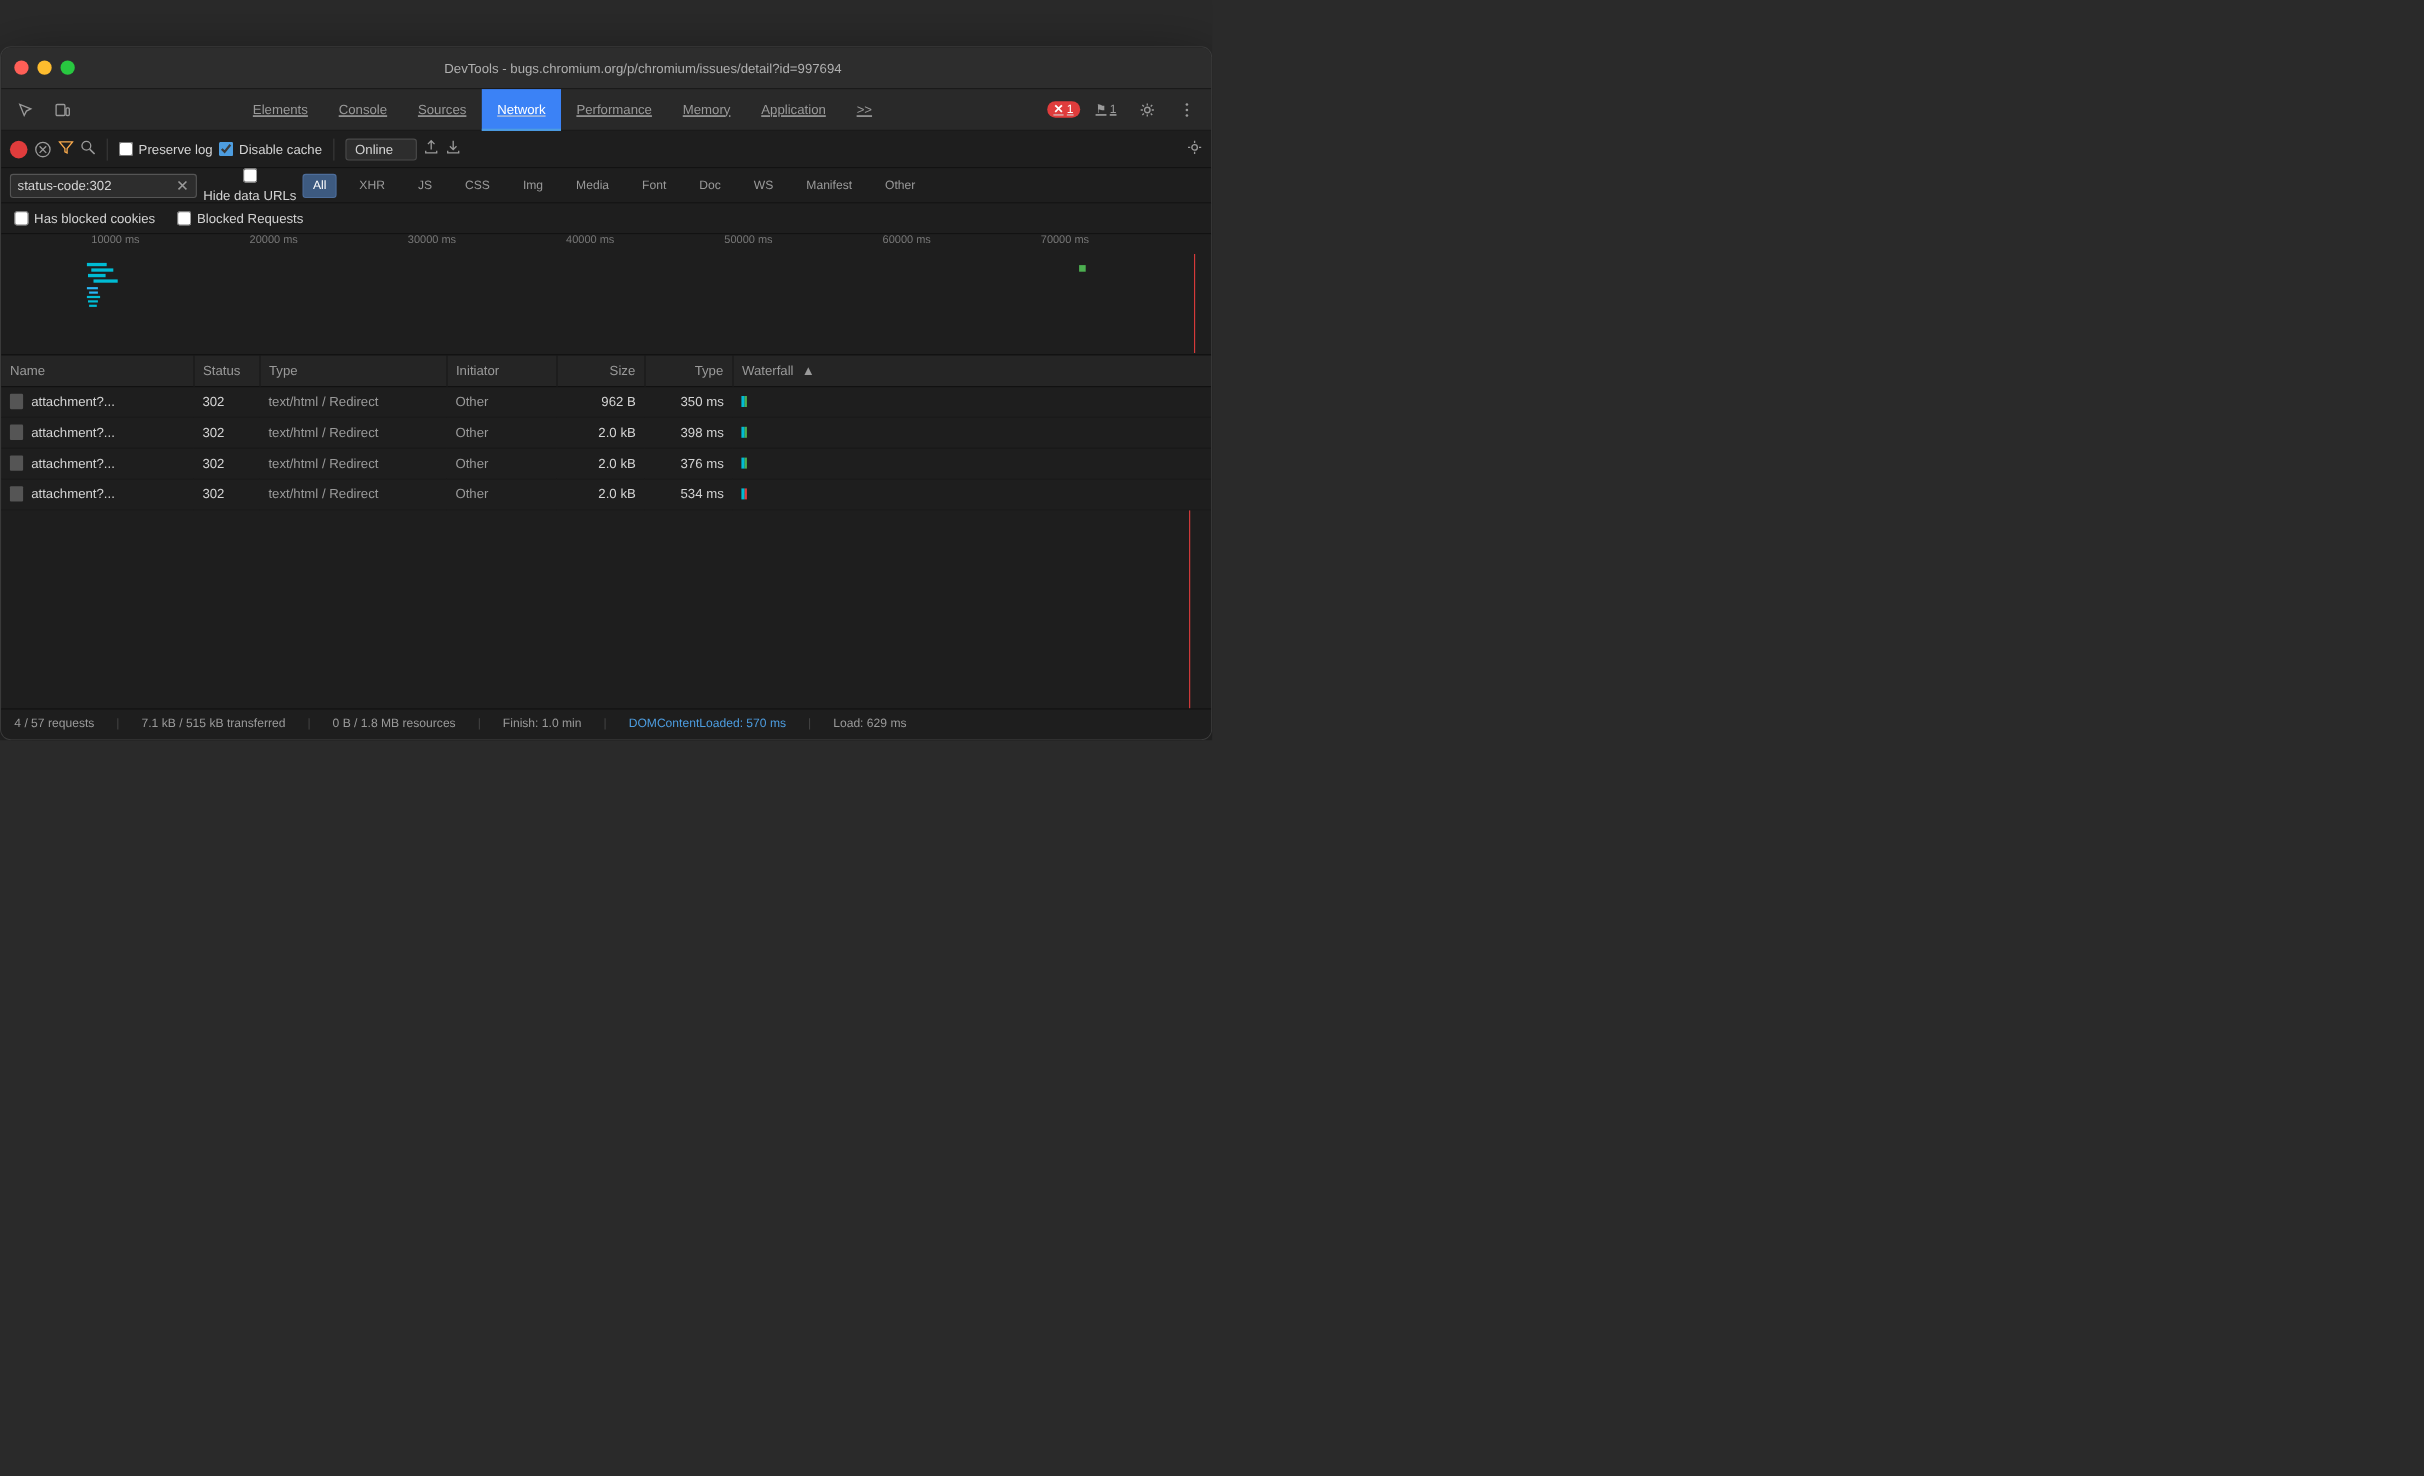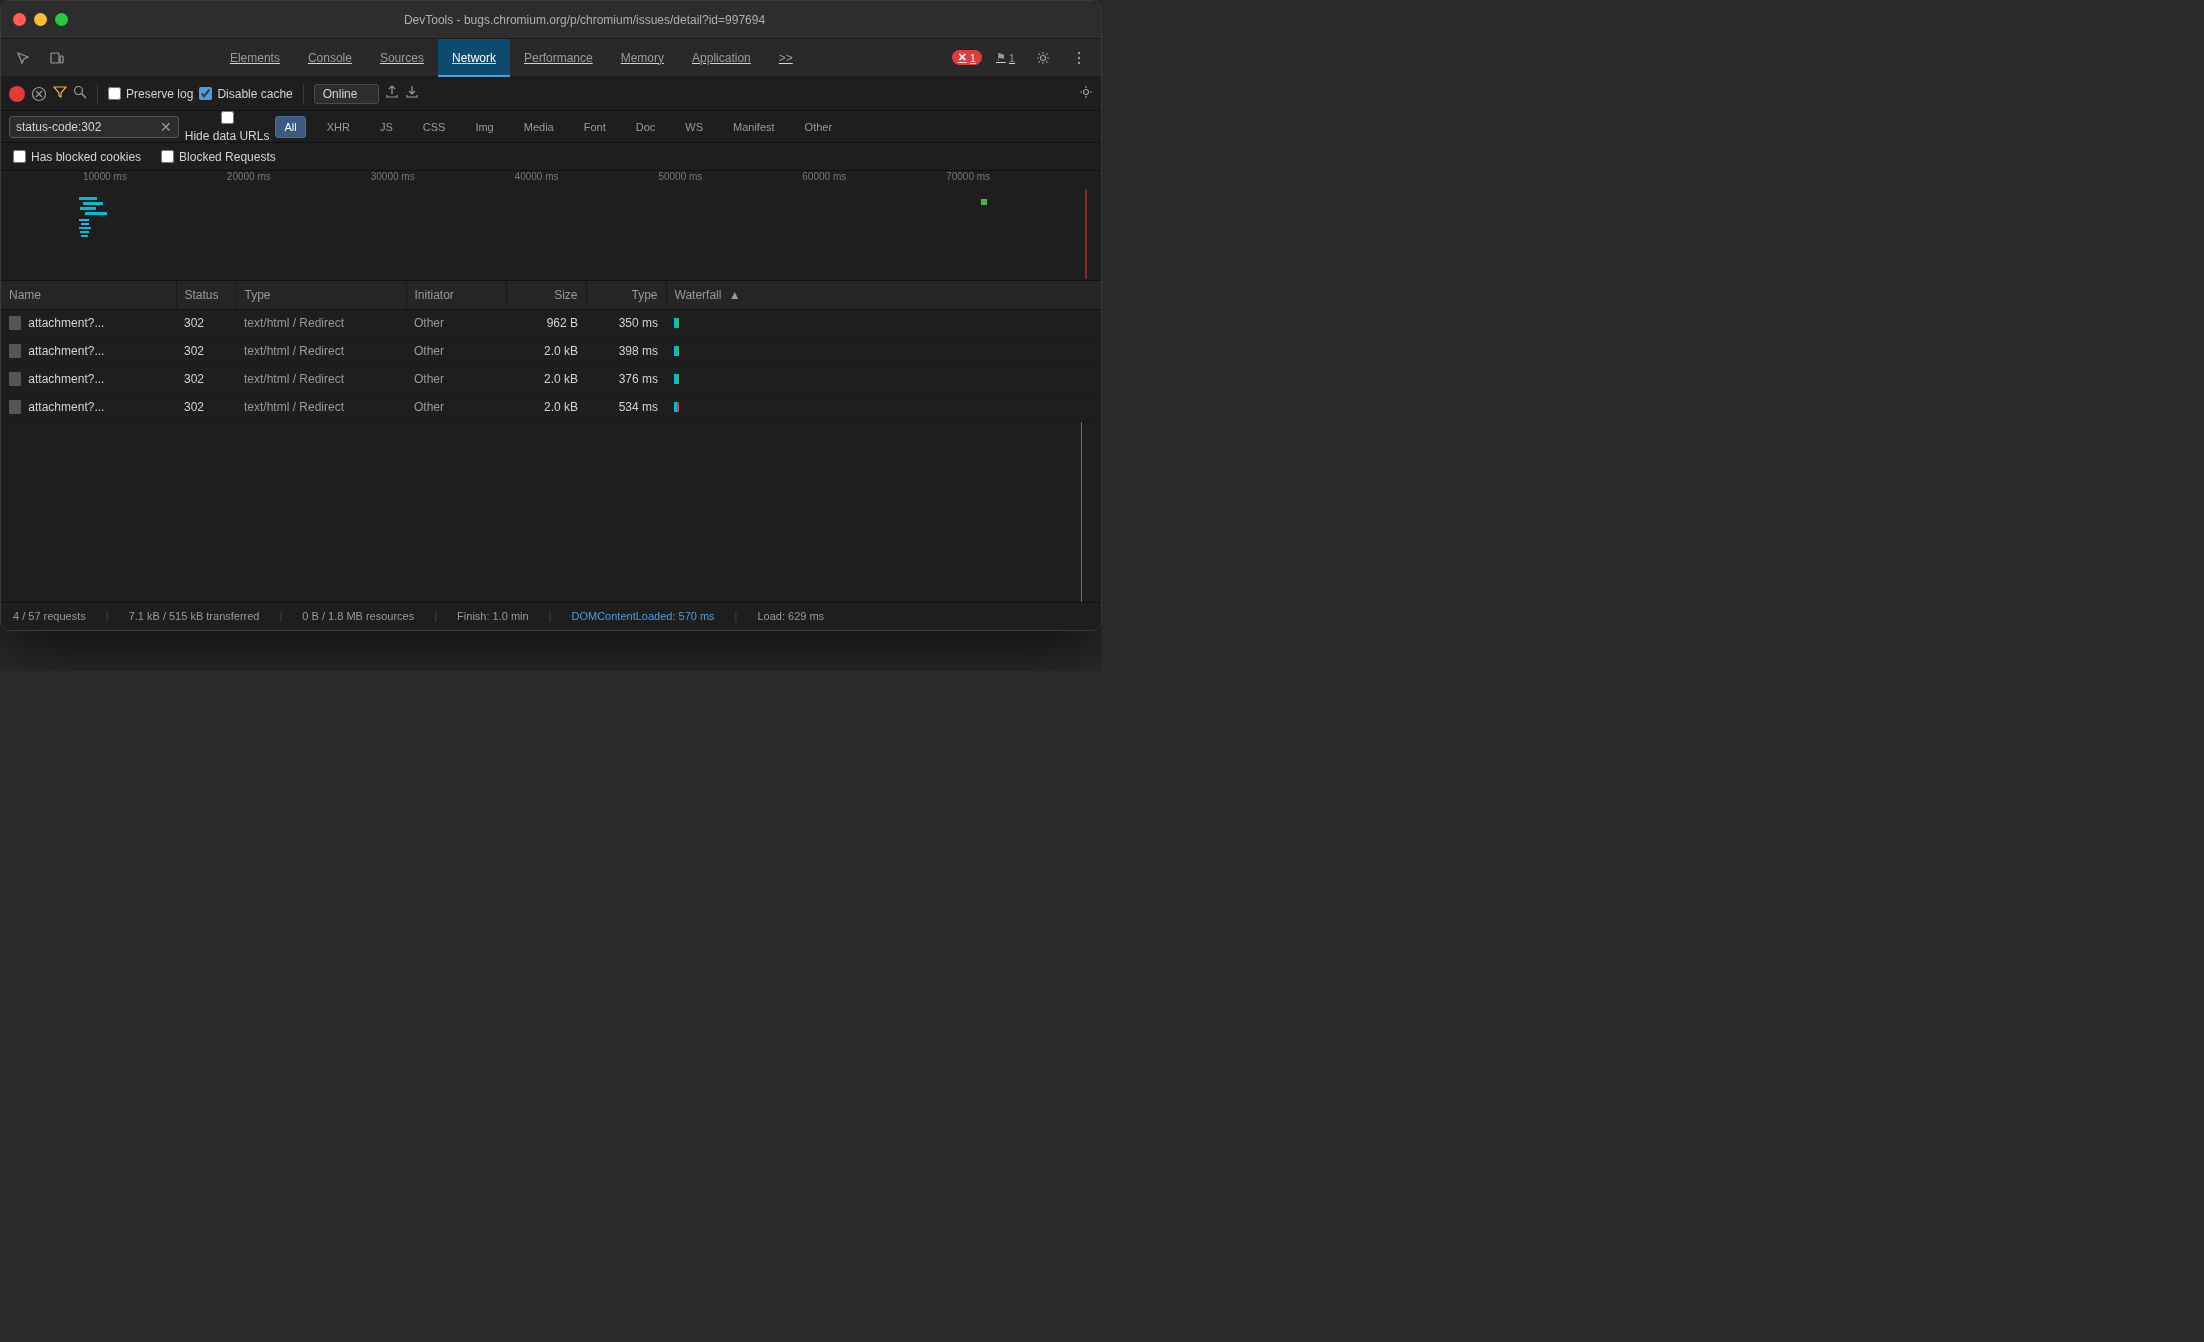--- a/index.html
+++ b/index.html
@@ -12,20 +12,21 @@
       min-height: 671px;
     }
 
     
     .window {
       background: #1e1e1e;
       border-radius: 10px;
       overflow: hidden;
       border: 1px solid #3a3a3a;
       box-shadow: 0 20px 60px rgba(0,0,0,0.6);
+      margin-top: 42px;
     }
 
     
     .title-bar {
       background: #2d2d2d;
       height: 38px;
       display: flex;
       align-items: center;
       padding: 0 12px;
       border-bottom: 1px solid #1a1a1a;
@@ -68,21 +69,21 @@
       display: flex;
       align-items: center;
       color: #9a9a9a;
       cursor: pointer;
       font-size: 12px;
       white-space: nowrap;
       position: relative;
     }
     .devtools-tab.active {
       color: #fff;
-      background: #0c4a6e;
+      background: #3b82f6;
     }
     .devtools-tab.active::after {
       content: '';
       position: absolute;
       bottom: 0;
       left: 0;
       right: 0;
       height: 2px;
       background: #4d9de0;
     }

